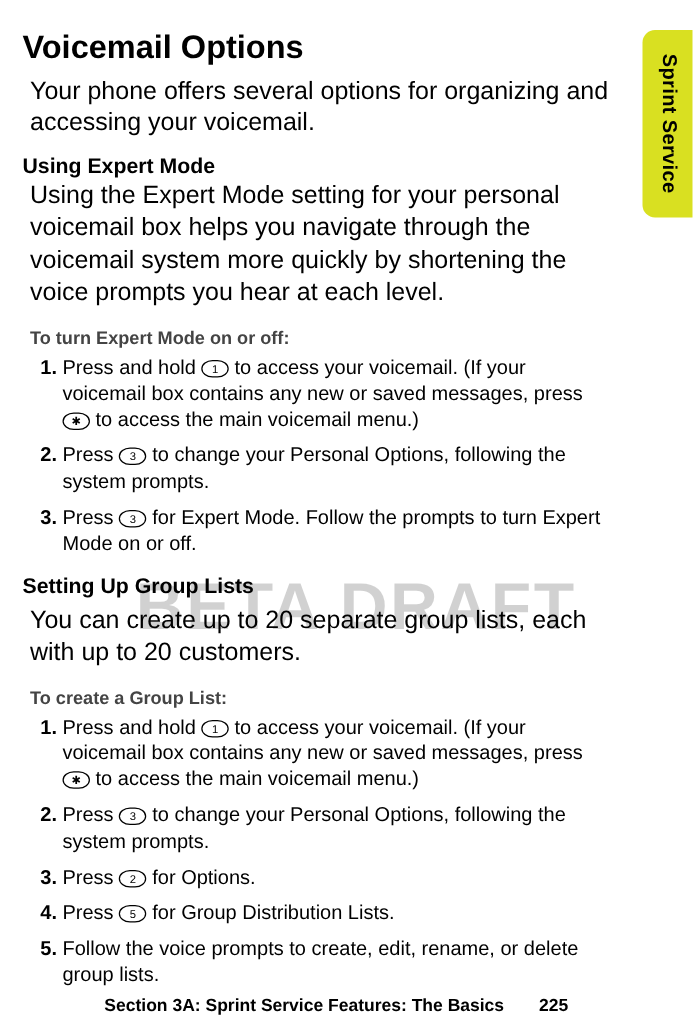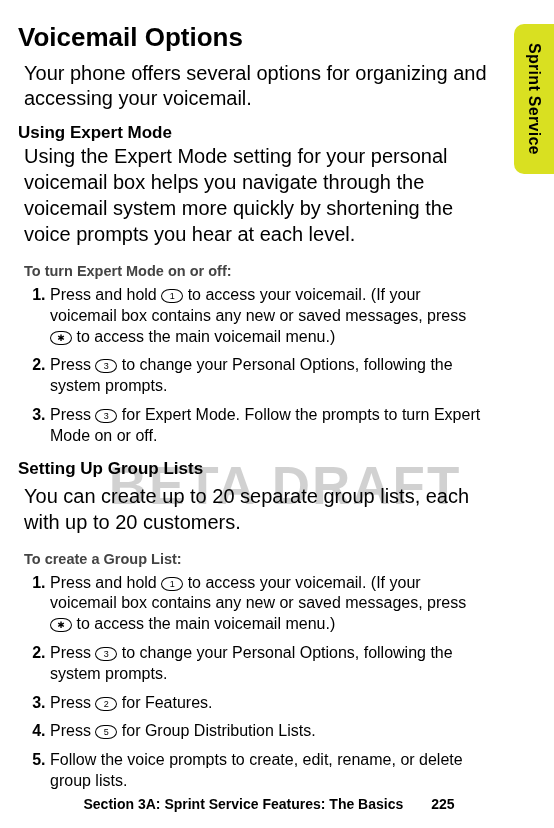--- a/index.html
+++ b/index.html
@@ -167,21 +167,21 @@
   <div class="instr-head">To create a Group List:</div>
 
   <ol class="steps">
     <li>
       <span>Press and hold </span><span class="key">1</span><span> to access your voicemail. (If your voicemail box contains any new or saved messages, press </span><span class="key key-star">✱</span><span> to access the main voicemail menu.)</span>
     </li>
     <li>
       <span>Press </span><span class="key">3</span><span> to change your Personal Options, following the system prompts.</span>
     </li>
     <li>
-      <span>Press </span><span class="key">2</span><span> for Features.</span>
+      <span>Press </span><span class="key">2</span><span> for Options.</span>
     </li>
     <li>
       <span>Press </span><span class="key">5</span><span> for Group Distribution Lists.</span>
     </li>
     <li>
       <span>Follow the voice prompts to create, edit, rename, or delete group lists.</span>
     </li>
   </ol>
 
 </div>

